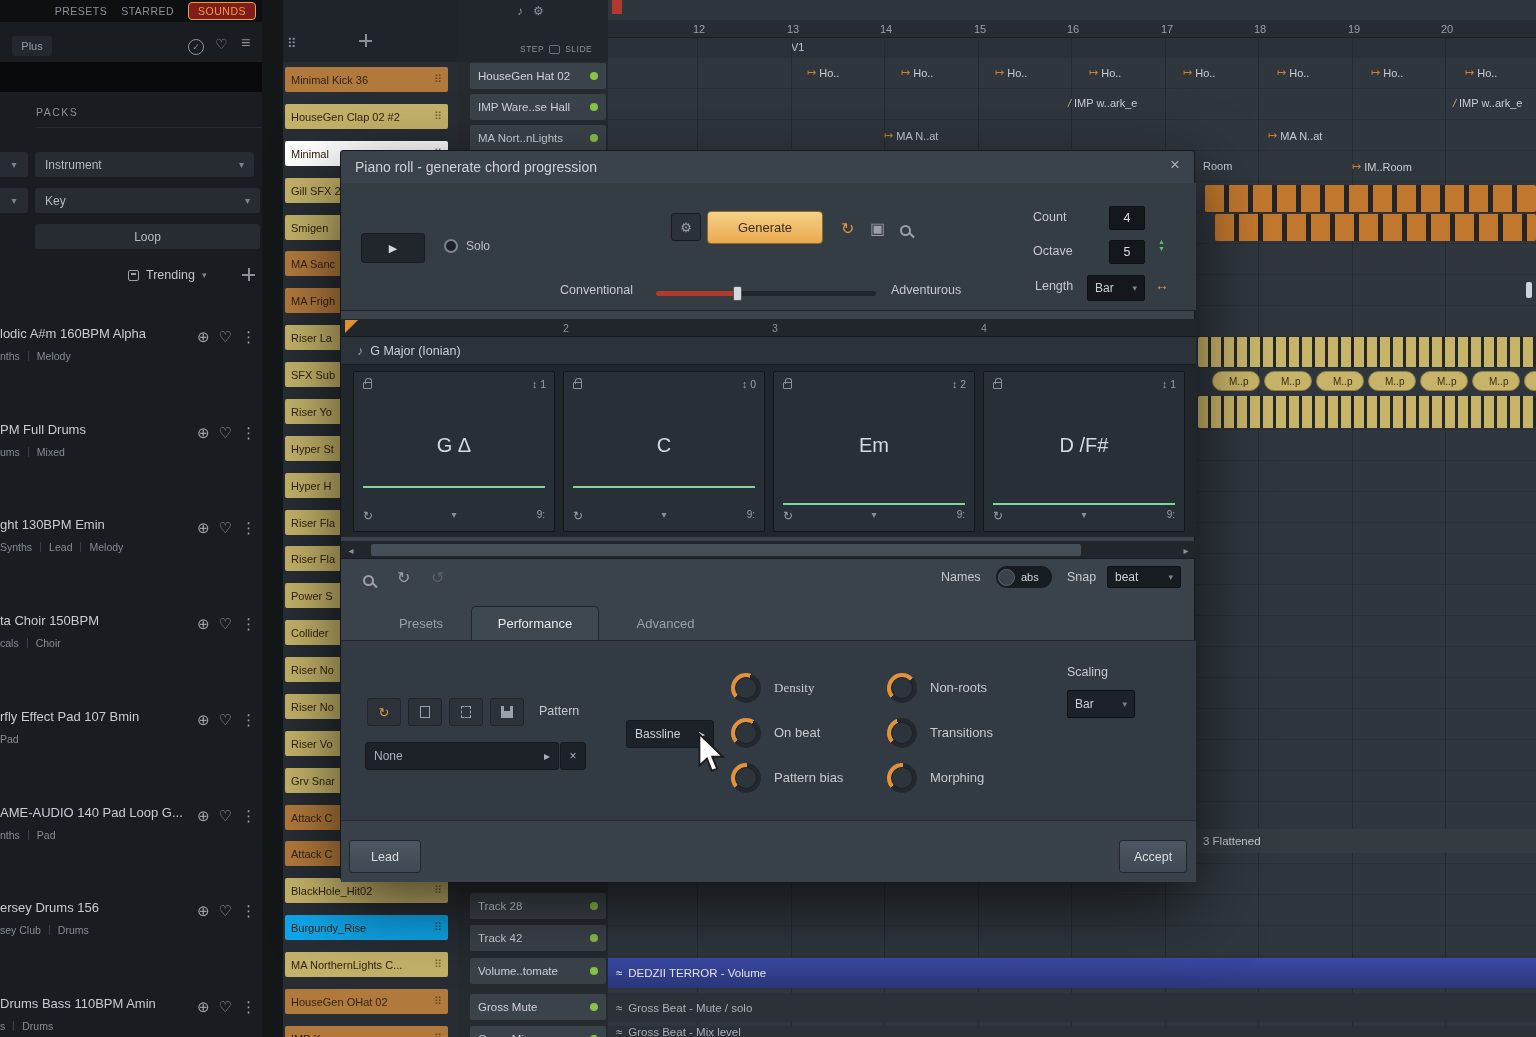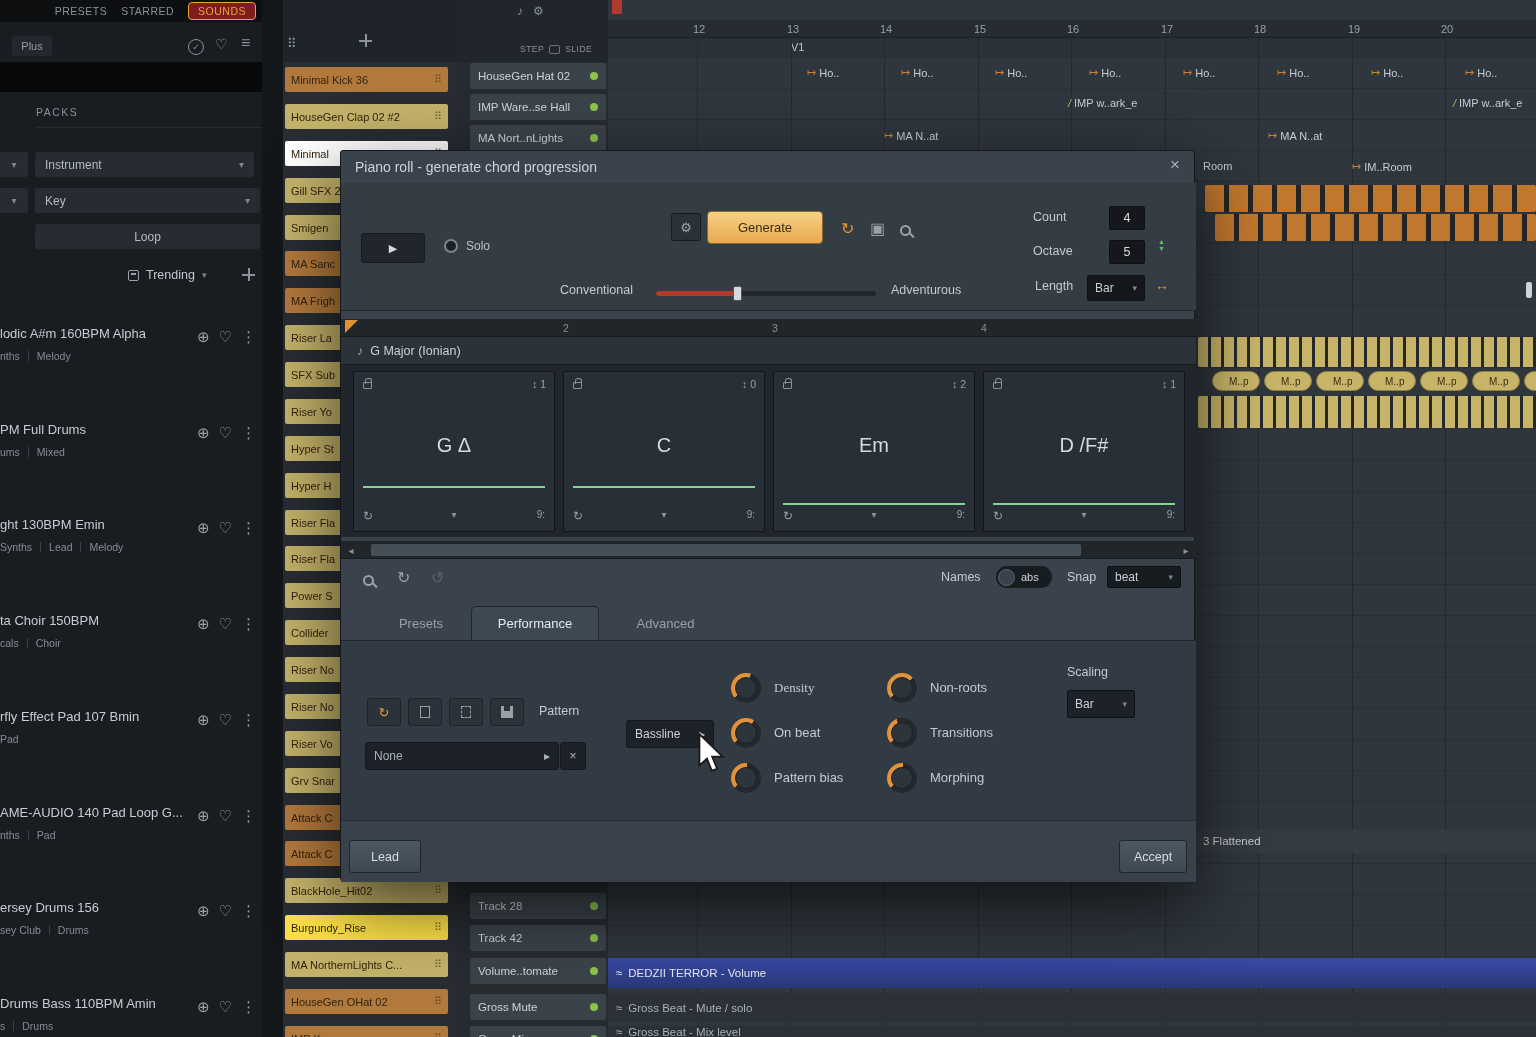--- a/index.html
+++ b/index.html
@@ -365,21 +365,21 @@
       <span class="handle">⠿</span>
     </div>
     <div class="rack-item" style="top: 841px; background: rgb(178, 121, 60);">
       <span>Attack C</span>
       <span class="handle">⠿</span>
     </div>
     <div class="rack-item" style="top: 878px; background: rgb(195, 178, 105);">
       <span>BlackHole_Hit02</span>
       <span class="handle">⠿</span>
     </div>
-    <div class="rack-item" style="top: 915px; background: #fde047;">
+    <div class="rack-item" style="top: 915px; background: #0ea5e9;">
       <span>Burgundy_Rise</span>
       <span class="handle">⠿</span>
     </div>
     <div class="rack-item" style="top: 952px; background: rgb(195, 178, 105);">
       <span>MA NorthernLights C...</span>
       <span class="handle">⠿</span>
     </div>
     <div class="rack-item" style="top: 989px; background: rgb(178, 121, 60);">
       <span>HouseGen OHat 02</span>
       <span class="handle">⠿</span>

